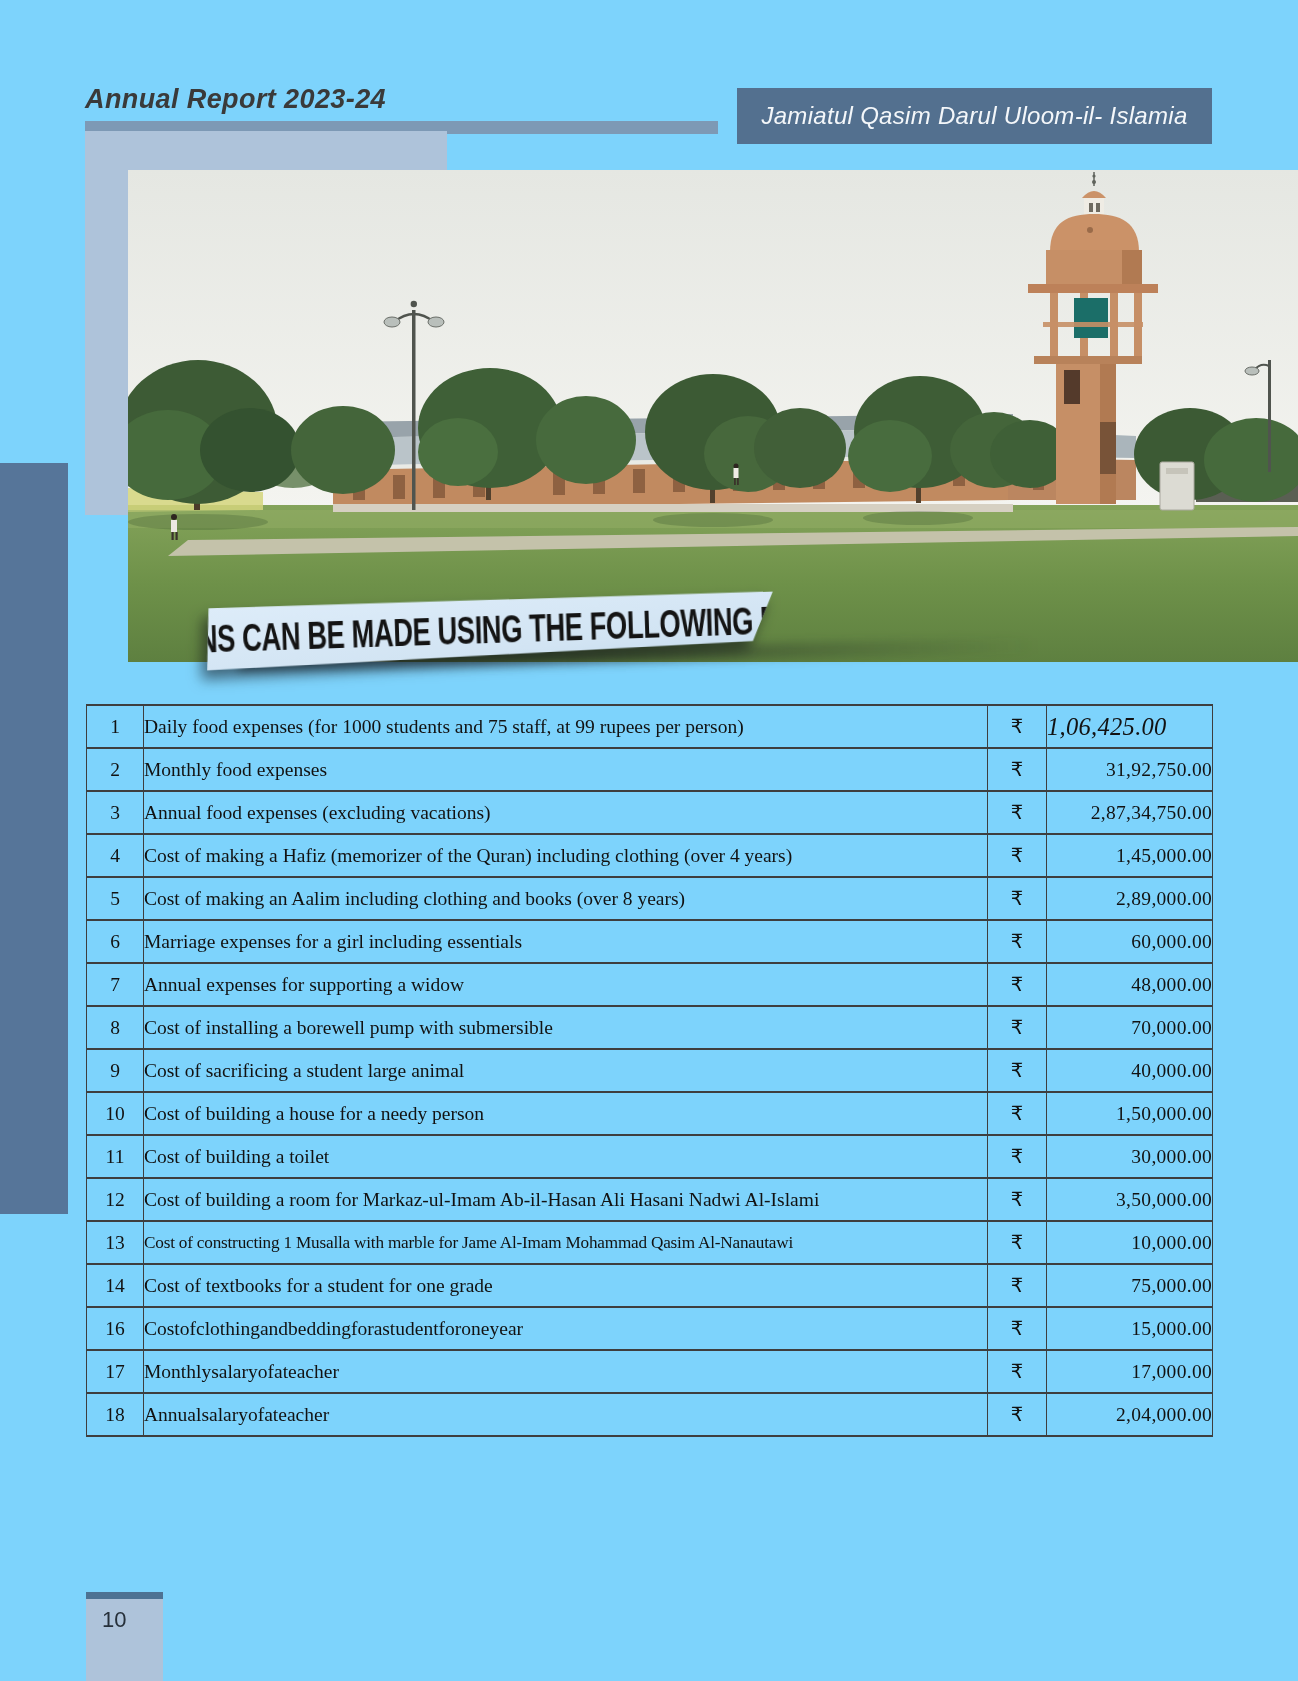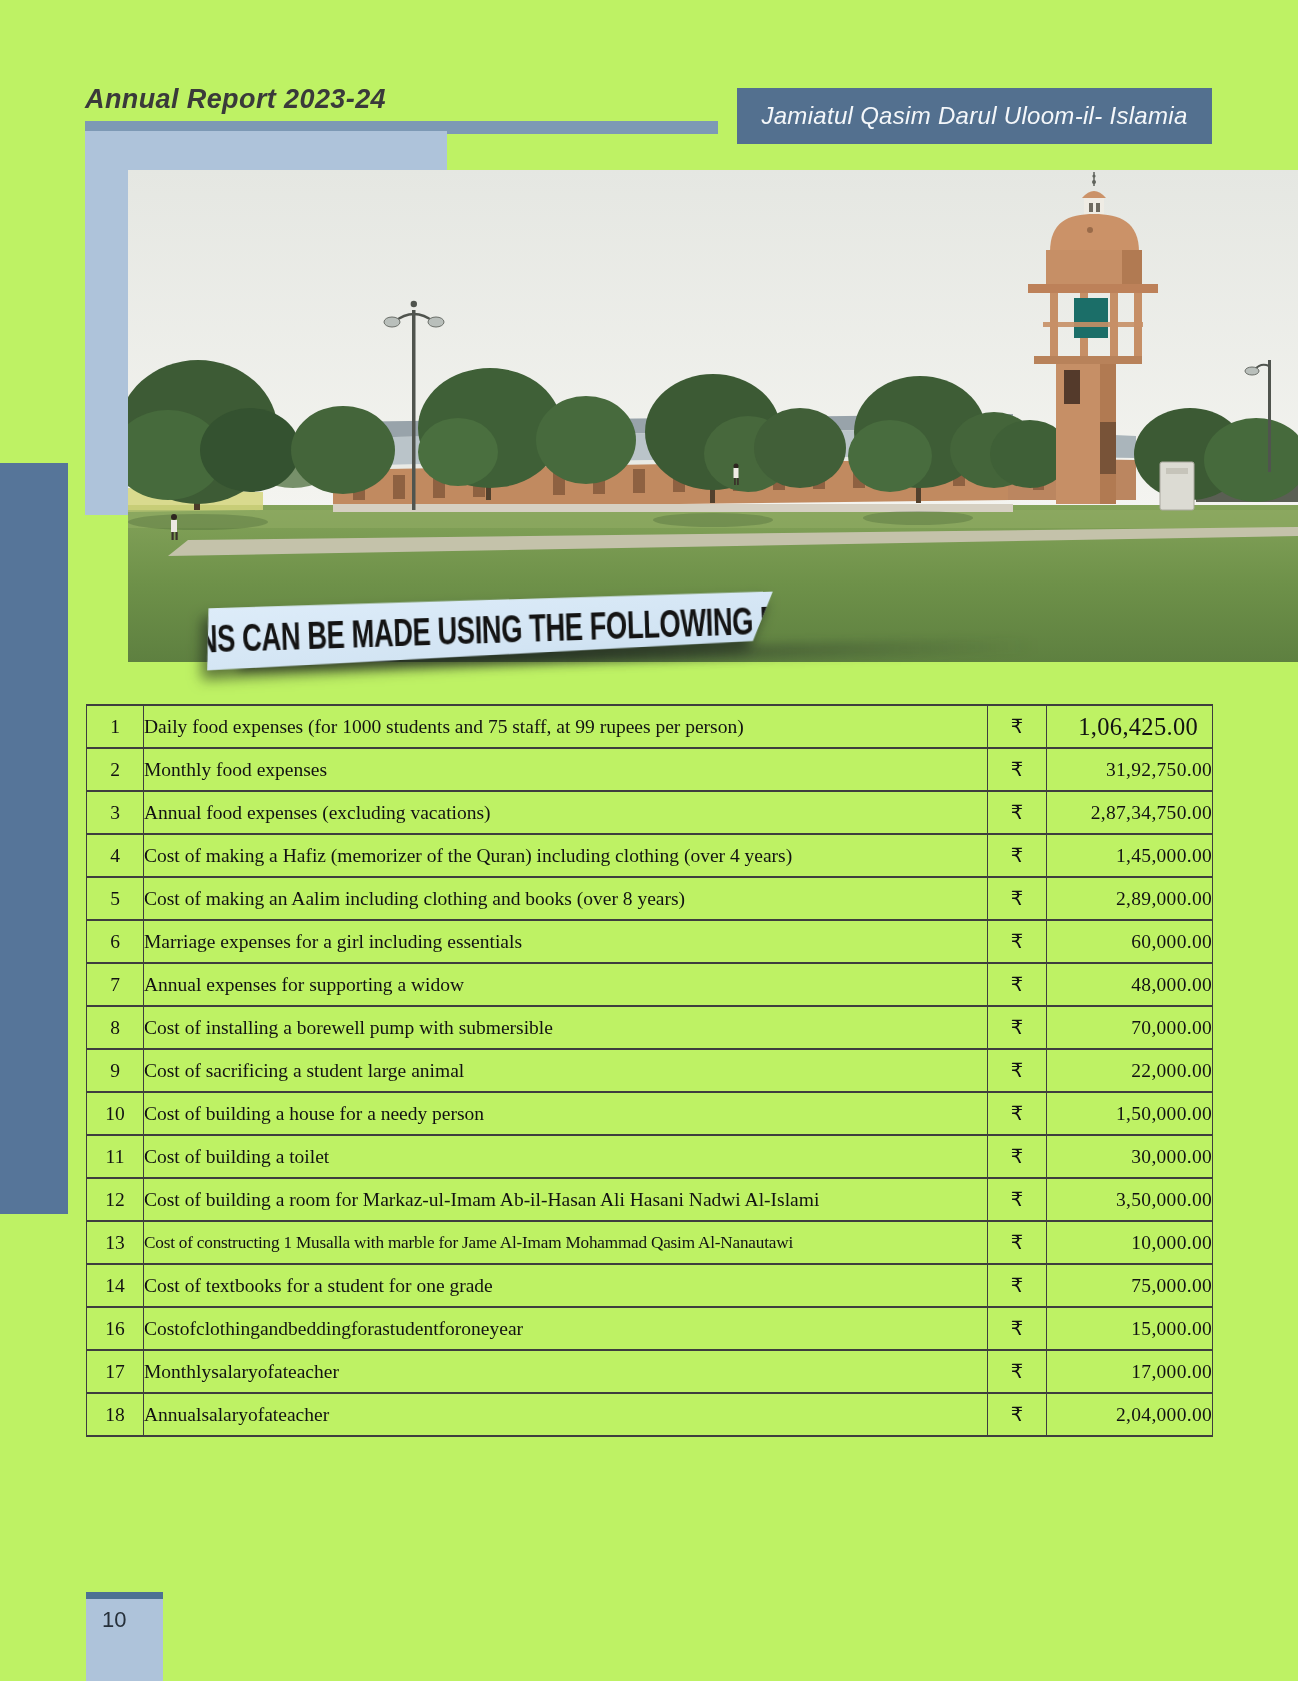--- a/index.html
+++ b/index.html
@@ -3,21 +3,21 @@
 <meta charset="utf-8">
 <style>
   :root{
     --accent-dark:#53708f;
     --accent-mid:#7d99b5;
     --accent-light:#aec3da;
     --sidebar:#567599;
     --banner-bg:#d2e4f3;
   }
   html,body{margin:0;padding:0;background:#fff;}
-  .page{position:relative;width:1298px;height:1681px;background:#bef264;overflow:hidden;
+  .page{position:relative;width:1298px;height:1681px;background:#7dd3fc;overflow:hidden;
         font-family:"Liberation Serif",serif;}
 
   
   .report-title{position:absolute;left:85px;top:84px;font-family:"Liberation Sans",sans-serif;
         font-style:italic;font-weight:600;font-size:27px;color:#3a3a3a;letter-spacing:.4px;}
   .title-underline{position:absolute;left:85px;top:121px;width:633px;height:13px;background:var(--accent-mid);}
   .org-banner{position:absolute;left:737px;top:88px;width:475px;height:56px;background:var(--accent-dark);
         display:flex;align-items:center;justify-content:center;}
   .org-banner span{font-family:"Liberation Sans",sans-serif;font-style:italic;font-size:24px;color:#f4f7fa;
         white-space:nowrap;letter-spacing:.3px;}
@@ -43,21 +43,21 @@
         white-space:nowrap;transform:scale(.78,1.1);letter-spacing:-.5px;}
 
   
   table.donations{position:absolute;left:86px;top:704px;width:1126px;border-collapse:collapse;table-layout:fixed;}
   table.donations td{border:1.5px solid #3e3e3e;border-top-width:2.4px;border-bottom-width:2.4px;
         height:41px;font-size:19.5px;color:#121212;padding:0;overflow:hidden;white-space:nowrap;}
   td.no{text-align:center;}
   td.desc{padding-left:12px;margin-left:14px;}
   td.cur{text-align:center;font-family:"DejaVu Sans","Liberation Serif",serif;font-size:18px;}
   td.amt{text-align:right;padding-right:10px;letter-spacing:.3px;}
-  tr:first-child td.amt{font-size:24.5px;text-align:right;padding-right:14px;}
+  tr:first-child td.amt{font-size:24.5px;text-align:left;padding-right:14px;font-style:italic;}
   tr:nth-child(13) td.desc{font-size:17.2px;letter-spacing:-.2px;}
 
   
   .footer-box{position:absolute;left:86px;top:1592px;width:77px;height:89px;background:var(--accent-light);
         border-top:7px solid #4d7293;box-sizing:border-box;}
   .footer-box span{display:block;margin:8px 0 0 16px;font-family:"Liberation Sans",sans-serif;
         font-size:22px;color:#26303a;}
 </style>
 </head>
 <body>
@@ -282,21 +282,21 @@
       <td class="no">8</td>
       <td class="desc">Cost of installing a borewell pump with submersible</td>
       <td class="cur">₹</td>
       <td class="amt">70,000.00</td>
     </tr>
 
     <tr>
       <td class="no">9</td>
       <td class="desc">Cost of sacrificing a student large animal</td>
       <td class="cur">₹</td>
-      <td class="amt">22,000.00</td>
+      <td class="amt">40,000.00</td>
     </tr>
 
     <tr>
       <td class="no">10</td>
       <td class="desc">Cost of building a house for a needy person</td>
       <td class="cur">₹</td>
       <td class="amt">1,50,000.00</td>
     </tr>
 
     <tr>

